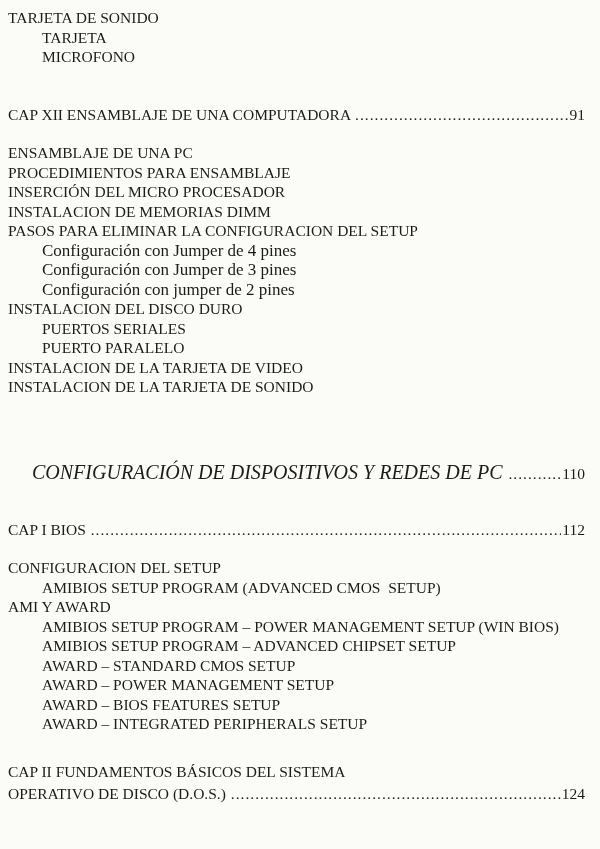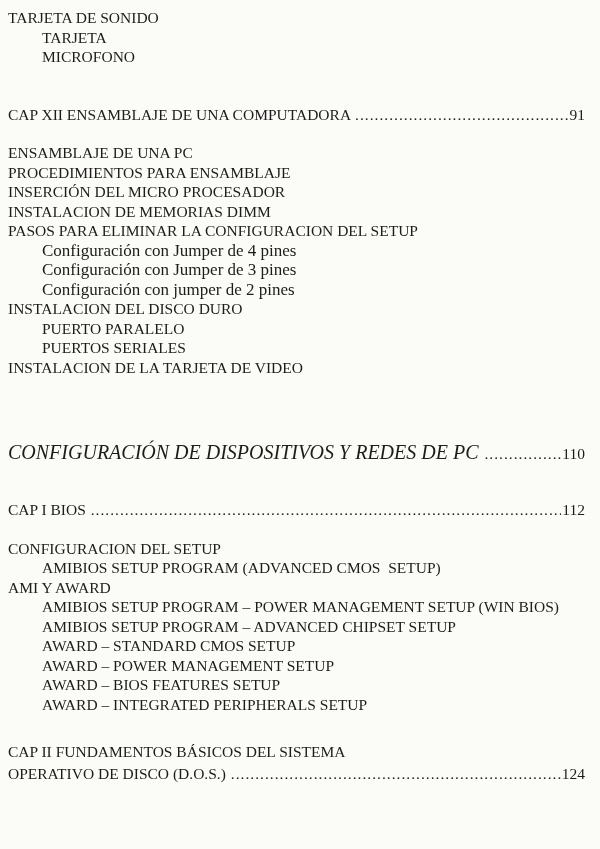--- a/index.html
+++ b/index.html
@@ -44,20 +44,21 @@
     flex: 1 1 auto;
     overflow: hidden;
     white-space: nowrap;
     letter-spacing: 1px;
     margin: 0 1px;
   }
   .row .pg { flex: 0 0 auto; }
   .part {
     line-height: 27px;
     font-size: 20px;
+    margin-left: 24px;
   }
   .part .t { font-style: italic; }
   .part .dots, .part .pg {
     font-style: normal;
     font-size: 15.5px;
   }
   .cap2 { line-height: 22px; }
 </style>
 </head>
 <body>
@@ -76,23 +77,24 @@
       <div class="spacer" style="height: 19px;"></div>
       <div class="line">ENSAMBLAJE DE UNA PC</div>
       <div class="line">PROCEDIMIENTOS PARA ENSAMBLAJE</div>
       <div class="line">INSERCIÓN DEL MICRO PROCESADOR</div>
       <div class="line">INSTALACION DE MEMORIAS DIMM</div>
       <div class="line">PASOS PARA ELIMINAR LA CONFIGURACION DEL SETUP</div>
       <div class="line ind1 small">Configuración con Jumper de 4 pines</div>
       <div class="line ind1 small">Configuración con Jumper de 3 pines</div>
       <div class="line ind1 small">Configuración con jumper de 2 pines</div>
       <div class="line">INSTALACION DEL DISCO DURO</div>
+      <div class="line ind1">PUERTOS SERIALES</div>
       <div class="line ind1">PUERTO PARALELO</div>
-      <div class="line ind1">PUERTOS SERIALES</div>
       <div class="line">INSTALACION DE LA TARJETA DE VIDEO</div>
+      <div class="line">INSTALACION DE LA TARJETA DE SONIDO</div>
       <div class="spacer" style="height: 62px;"></div>
       <div class="row part">
         <span class="t">CONFIGURACIÓN DE DISPOSITIVOS Y REDES DE PC </span>
         <span class="dots">............................................................</span>
         <span class="pg">110</span>
       </div>
       <div class="spacer" style="height: 33px;"></div>
       <div class="row">
         <span class="t">CAP I BIOS </span>
         <span class="dots">........................................................................................................................</span>

